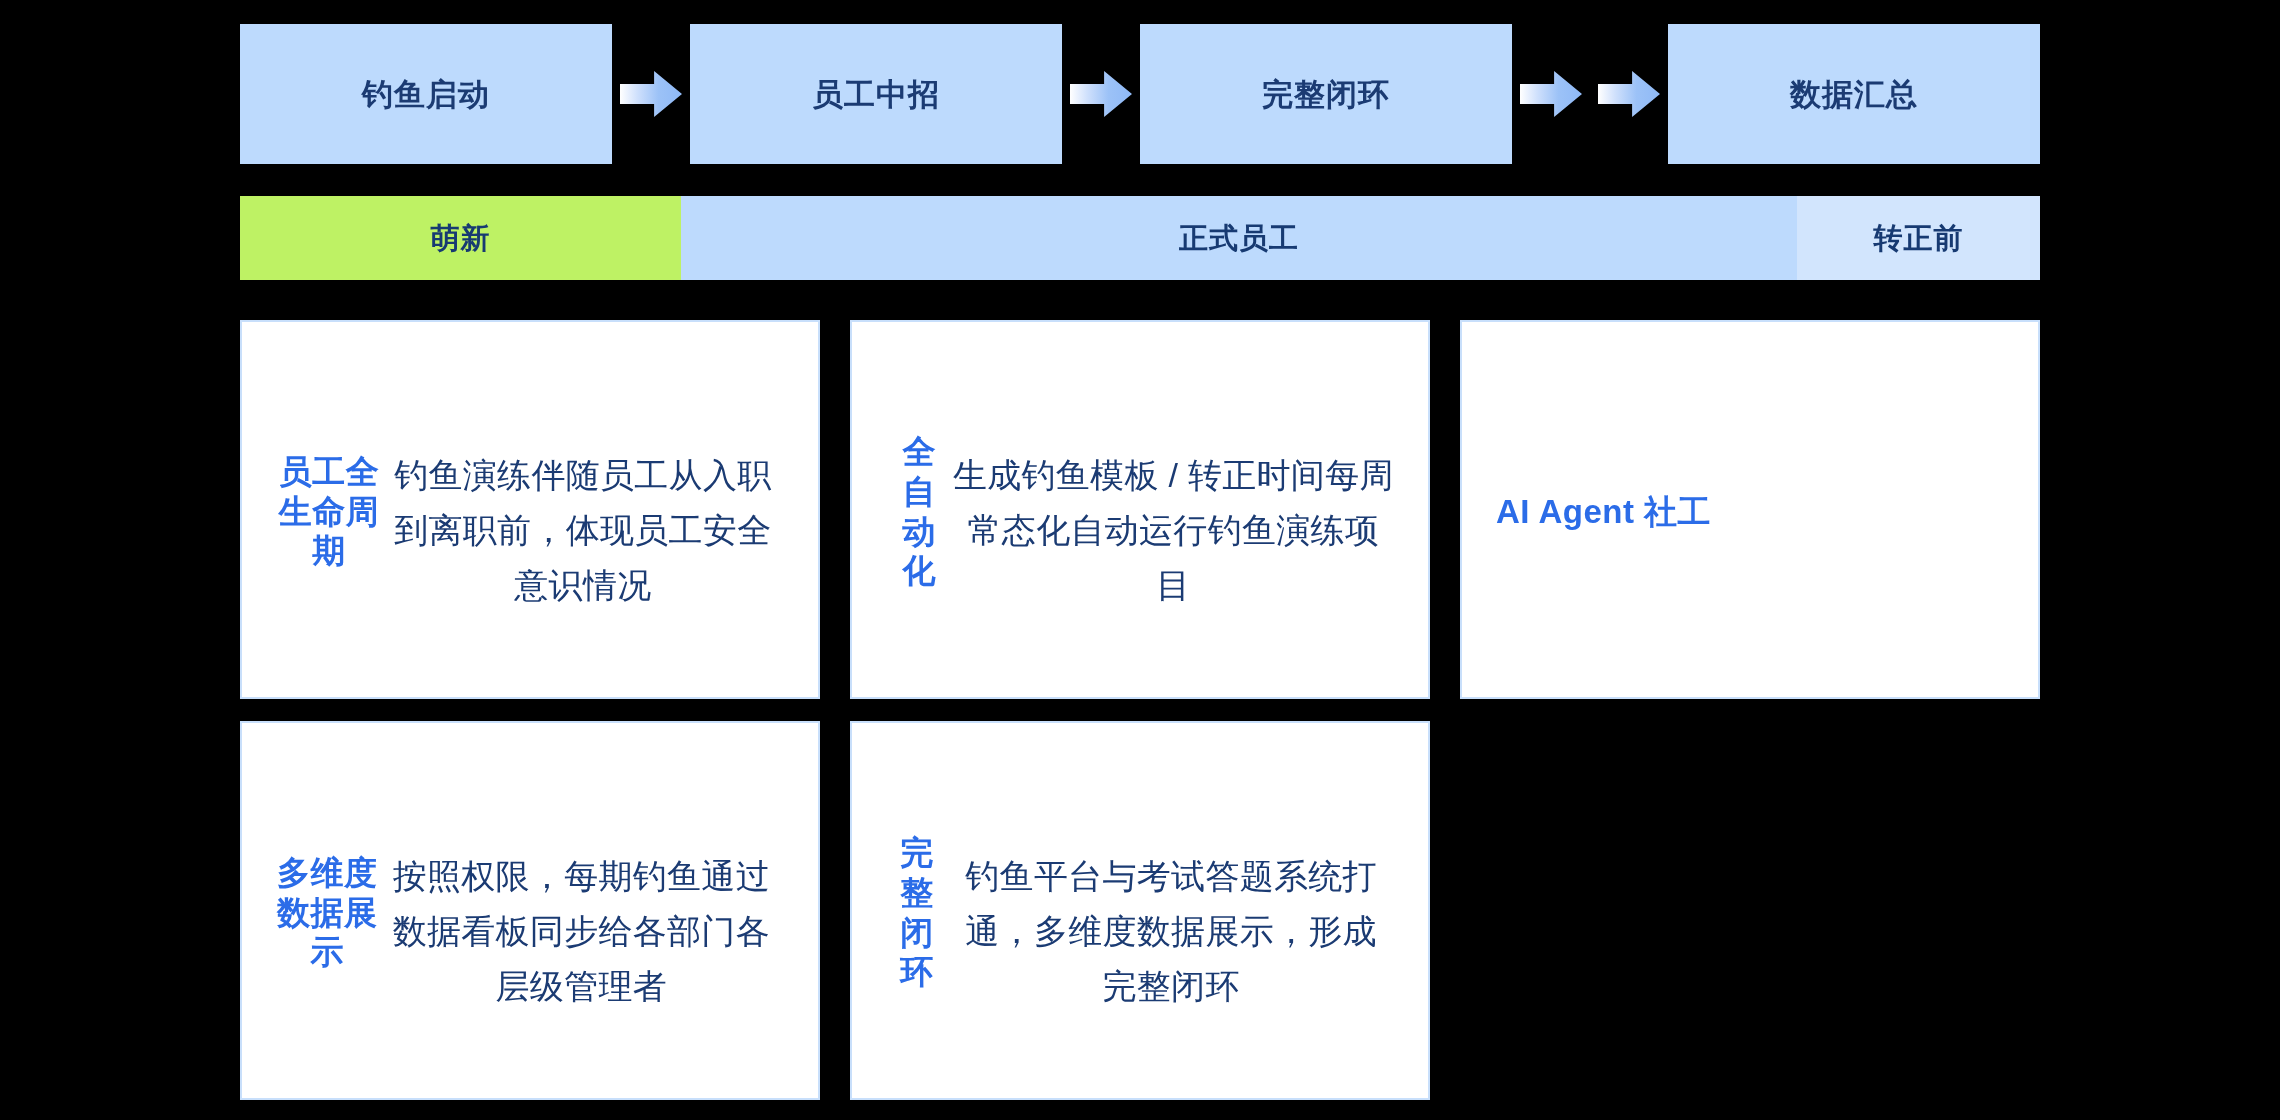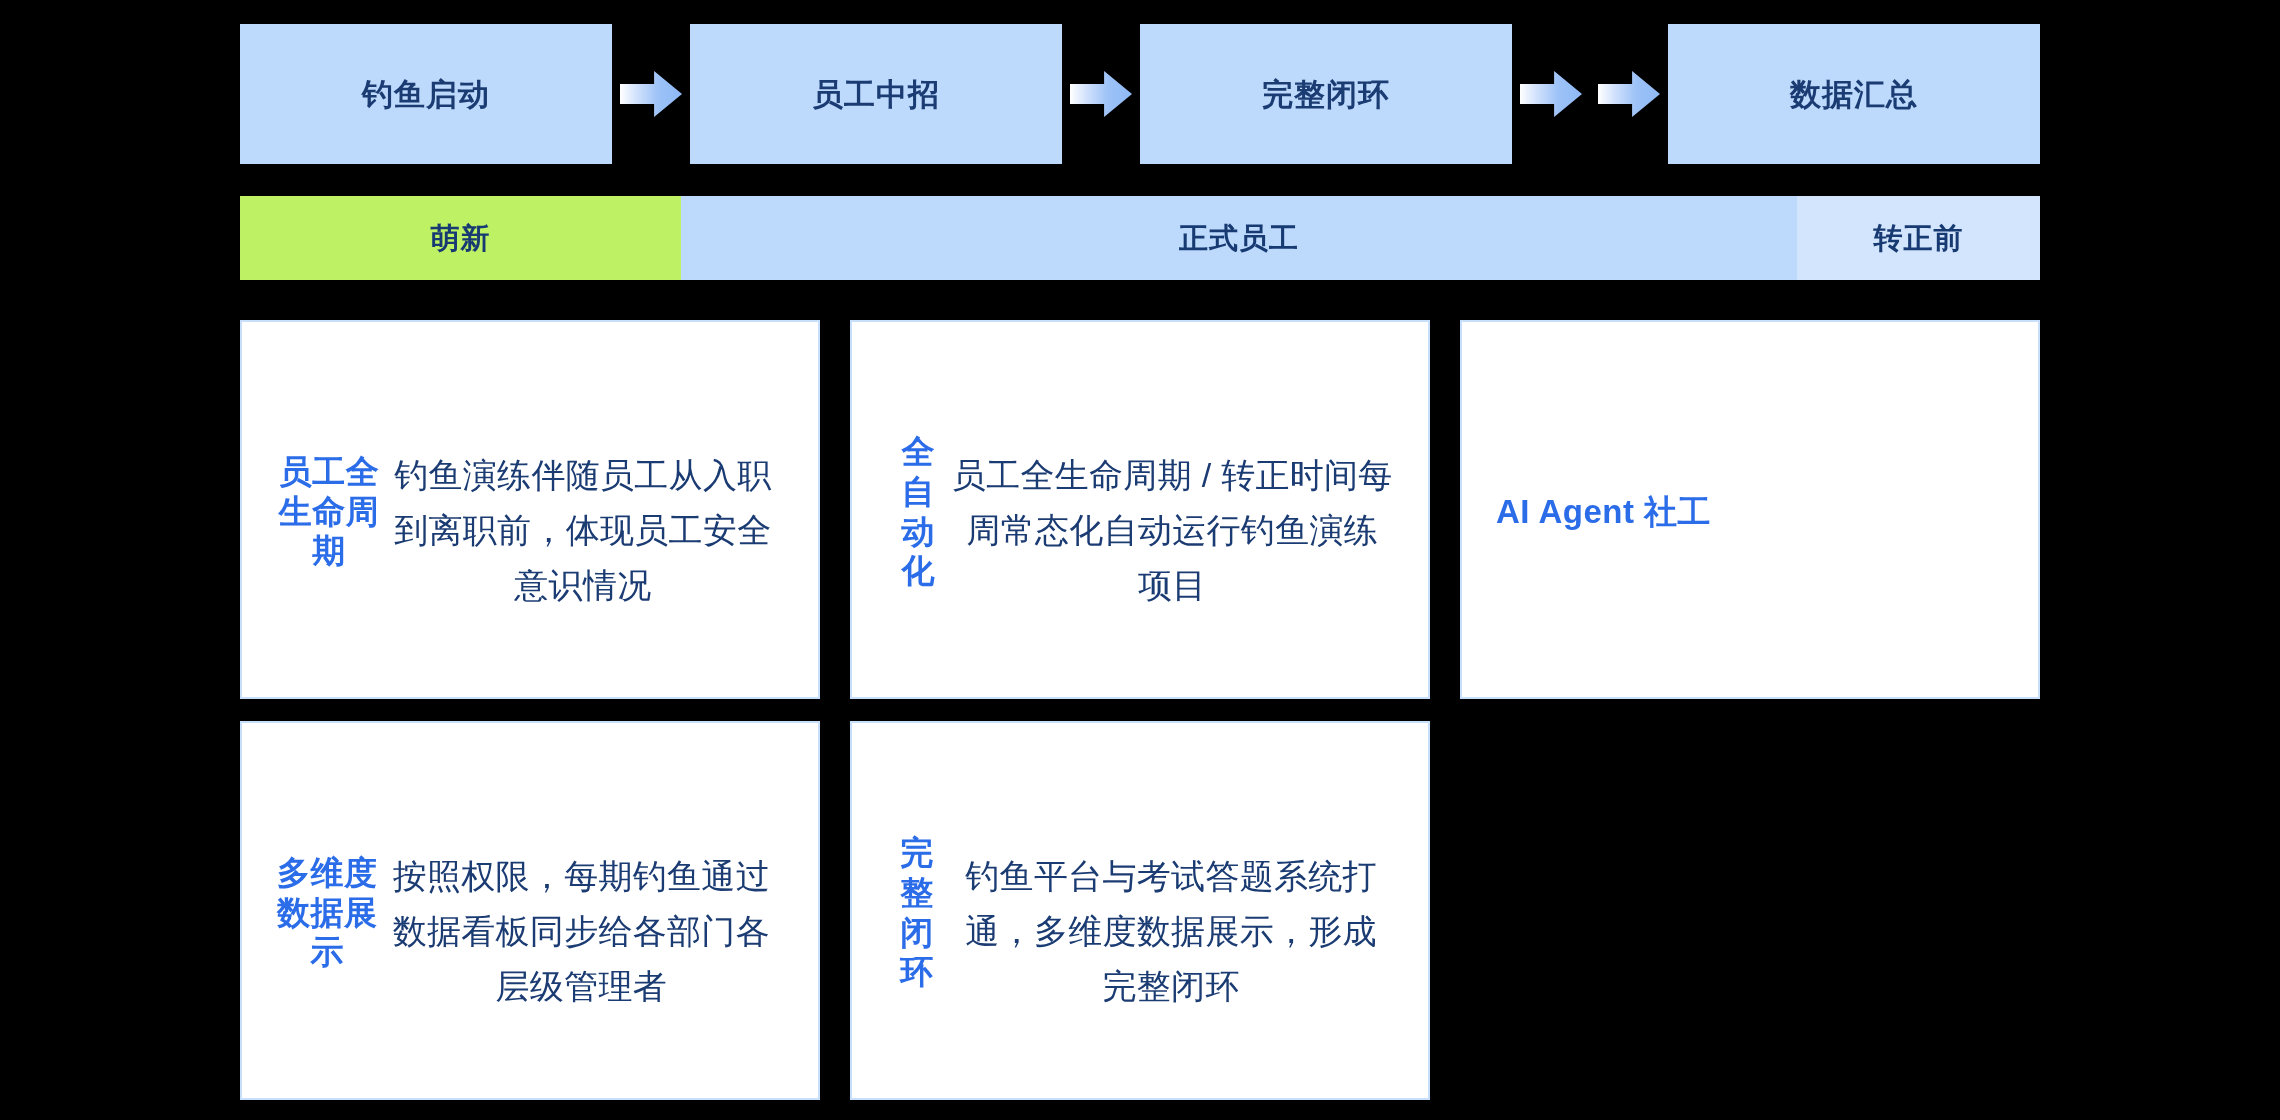--- a/index.html
+++ b/index.html
@@ -166,21 +166,21 @@
 
   <div class="card-grid">
 
     <div class="card">
       <div class="card-title">员工全生命周期</div>
       <div class="card-desc">钓鱼演练伴随员工从入职到离职前，体现员工安全意识情况</div>
     </div>
 
     <div class="card">
       <div class="card-title">全自动化</div>
-      <div class="card-desc">员工全生命周期 / 转正时间每周常态化自动运行钓鱼演练项目</div>
+      <div class="card-desc">生成钓鱼模板 / 转正时间每周常态化自动运行钓鱼演练项目</div>
     </div>
 
     <div class="card">
       <div class="card-title">AI Agent 社工</div>
     </div>
 
     <div class="card">
       <div class="card-title">多维度数据展示</div>
       <div class="card-desc">按照权限，每期钓鱼通过数据看板同步给各部门各层级管理者</div>
     </div>

